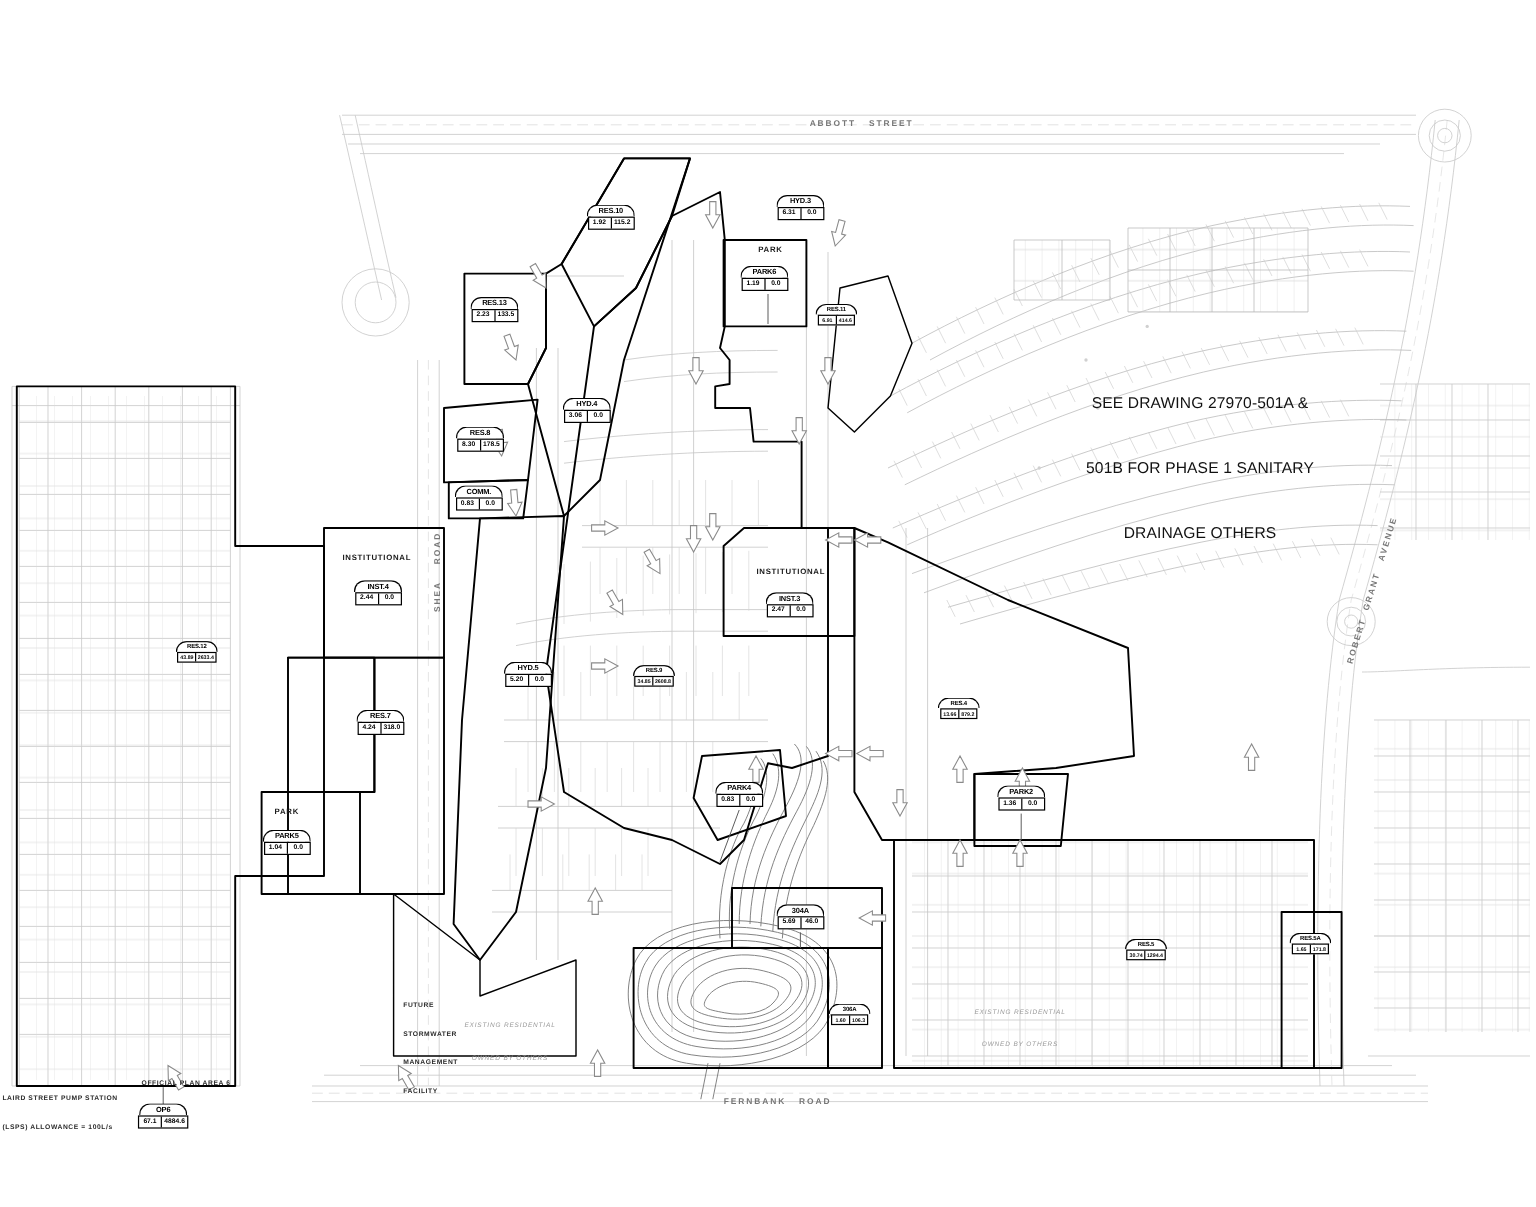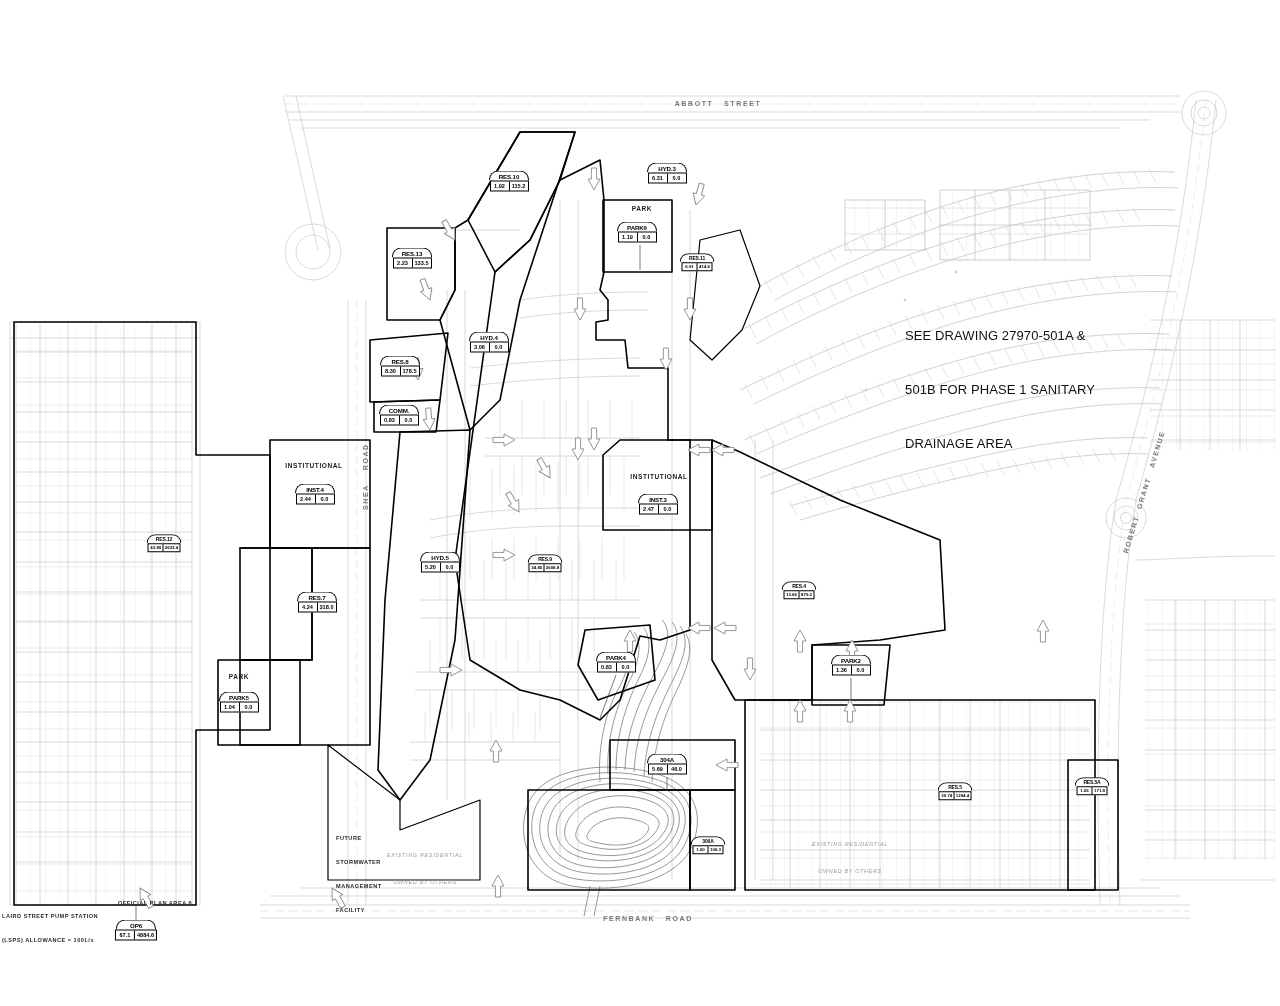--- a/index.html
+++ b/index.html
@@ -57,21 +57,21 @@
     white-space:pre;
     pointer-events:none;
     font-family:"Liberation Sans", sans-serif;
   }
   .txt.c{transform:translateX(-50%);text-align:center;}
   .land{font-size:6.5px;letter-spacing:.6px;color:#1a1a1a;font-weight:bold;}
   .street{font-size:7px;letter-spacing:1.6px;color:#777;font-weight:bold;}
   .small-note{font-size:5.6px;letter-spacing:.5px;color:#2a2a2a;font-weight:bold;line-height:8px;}
   .faint-note{font-size:5.4px;letter-spacing:.7px;color:#9a9a9a;font-style:italic;line-height:9px;}
   .callout{
-    font-size:13px;font-weight:normal;color:#111;line-height:18px;text-align:left;
+    font-size:13px;font-weight:normal;color:#111;line-height:18px;text-align:center;
     letter-spacing:.1px;
   }
   .vert{transform-origin:0 0;}
 </style>
 </head>
 <body>
 
 <div id="sheet">
 
   <svg class="layer" viewBox="0 0 1280 1006">
@@ -361,21 +361,21 @@
   <div>
     <div class="txt land c" style="left:642px;top:205px;">PARK</div>
     <div class="txt land c" style="left:314px;top:462px;">INSTITUTIONAL</div>
     <div class="txt land c" style="left:659px;top:473px;">INSTITUTIONAL</div>
     <div class="txt land c" style="left:239px;top:673px;">PARK</div>
   </div>
 
   <div class="txt callout" style="left:1000px;top:291px;transform:translateX(-50%);">
     <div>SEE DRAWING 27970-501A &amp;</div>
     <div>501B FOR PHASE 1 SANITARY</div>
-    <div>DRAINAGE AREA</div>
+    <div>DRAINAGE OTHERS</div>
   </div>
 
   <div class="txt small-note" style="left:2px;top:896px;">
     <div>LAIRD STREET PUMP STATION</div>
     <div>(LSPS) ALLOWANCE = 100L/s</div>
   </div>
 
   <div class="txt small-note" style="left:118px;top:899px;">OFFICIAL PLAN AREA 6</div>
 
   <div class="txt small-note" style="left:336px;top:818px;">

